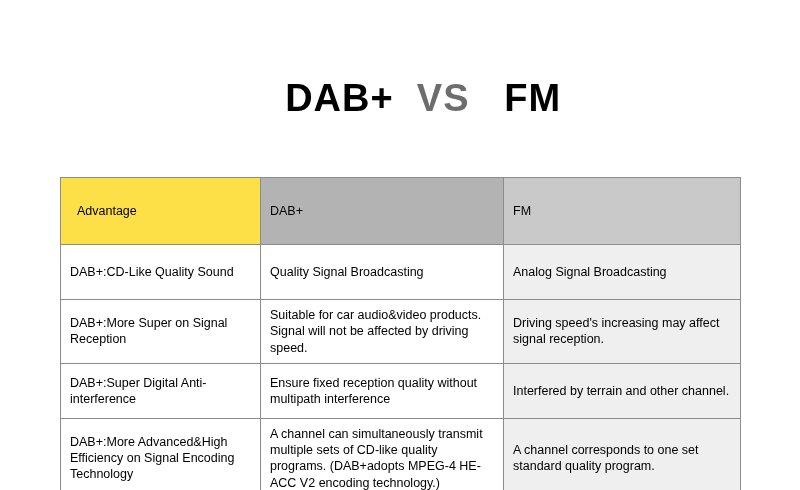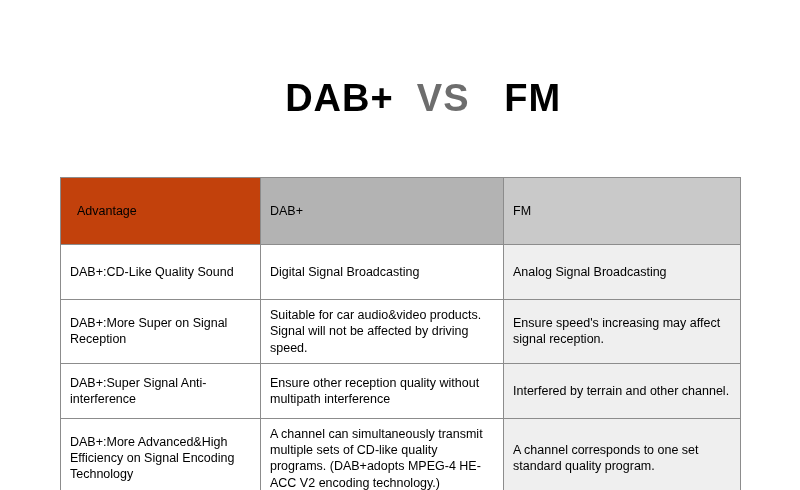--- a/index.html
+++ b/index.html
@@ -62,21 +62,21 @@
     background: #b3b3b3;
     height: 52px;
     text-align: center;
     font-size: 23px;
     padding: 4px 6px;
     color: #000;
   }
   thead td.h-adv {
     text-align: left;
     padding-left: 16px;
-    background: #c2410c;
+    background: #fde047;
   }
   thead td.h-dab {
     background: #b3b3b3;
   }
   thead td.h-fm {
     background: #c9c9c9;
   }
   tbody td.col-adv {
     background: #ffffff;
   }
@@ -112,31 +112,31 @@
       <thead>
         <tr>
           <td class="h-adv">Advantage</td>
           <td class="h-dab">DAB+</td>
           <td class="h-fm">FM</td>
         </tr>
       </thead>
       <tbody>
         <tr class="r0">
           <td class="col-adv cell-text">DAB+:CD-Like Quality Sound</td>
-          <td class="col-dab cell-text">Digital Signal Broadcasting</td>
+          <td class="col-dab cell-text">Quality Signal Broadcasting</td>
           <td class="col-fm cell-text">Analog Signal Broadcasting</td>
         </tr>
         <tr class="r1">
           <td class="col-adv cell-text">DAB+:More Super on Signal Reception</td>
           <td class="col-dab cell-text">Suitable for car audio&amp;video products. Signal will not be affected by driving speed.</td>
-          <td class="col-fm cell-text">Ensure speed's increasing may affect signal reception.</td>
+          <td class="col-fm cell-text">Driving speed's increasing may affect signal reception.</td>
         </tr>
         <tr class="r2">
-          <td class="col-adv cell-text">DAB+:Super Signal Anti-interference</td>
-          <td class="col-dab cell-text">Ensure other reception quality without multipath interference</td>
+          <td class="col-adv cell-text">DAB+:Super Digital Anti-interference</td>
+          <td class="col-dab cell-text">Ensure fixed reception quality without multipath interference</td>
           <td class="col-fm cell-text">Interfered by terrain and other channel.</td>
         </tr>
         <tr class="r3">
           <td class="col-adv cell-text">DAB+:More Advanced&amp;High Efficiency on Signal Encoding Technology</td>
           <td class="col-dab cell-text">A channel can simultaneously transmit multiple sets of CD-like quality programs. (DAB+adopts MPEG-4 HE-ACC V2 encoding technology.)</td>
           <td class="col-fm cell-text">A channel corresponds to one set standard quality program.</td>
         </tr>
 
       </tbody>
     </table>

